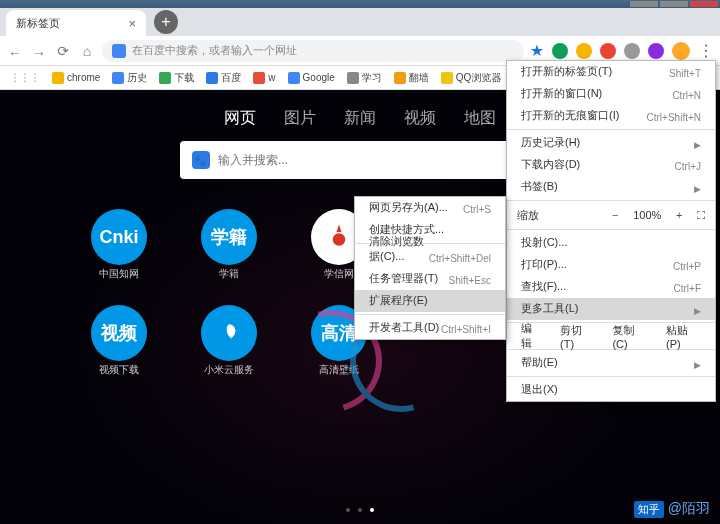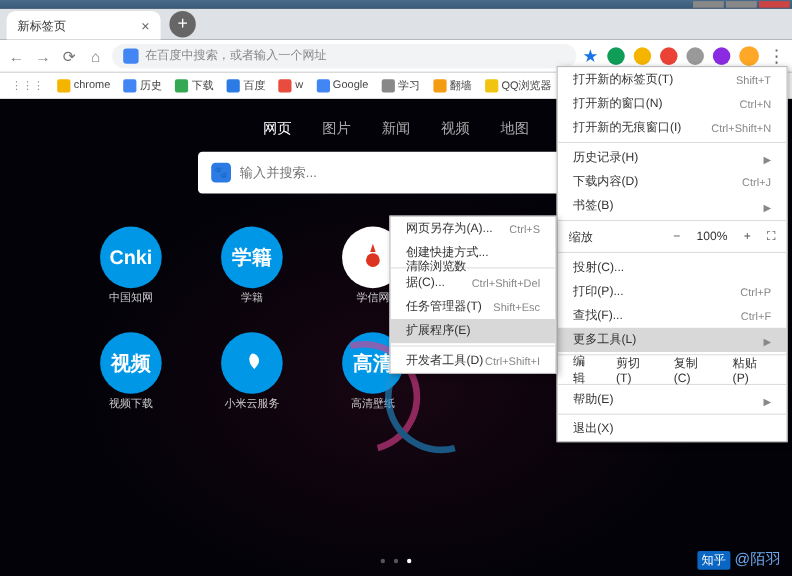--- a/index.html
+++ b/index.html
@@ -19,21 +19,21 @@
 .ext-icon{width:16px;height:16px;border-radius:50%}
 .avatar{width:18px;height:18px;border-radius:50%;background:#ffa726}
 .menubtn{color:#666;font-size:16px}
 .bookmarks{height:24px;background:#fff;display:flex;align-items:center;padding:0 10px;gap:12px;font-size:10px;color:#444;border-bottom:1px solid #ddd}
 .bm{display:flex;align-items:center;gap:3px}
 .bm-icon{width:12px;height:12px;border-radius:2px}
 .content{position:relative;height:434px;background:radial-gradient(ellipse 300px 200px at 50% 60%,rgba(80,20,60,.3),#020208);overflow:hidden}
 .swirl{position:absolute;top:220px;left:280px;width:180px;height:120px;opacity:.6}
 .swirl::before{content:"";position:absolute;width:90px;height:90px;border:6px solid transparent;border-top-color:#e04090;border-right-color:#e04090;border-radius:50%;transform:rotate(30deg)}
 .swirl::after{content:"";position:absolute;left:70px;width:90px;height:90px;border:6px solid transparent;border-bottom-color:#2090d0;border-left-color:#2090d0;border-radius:50%;transform:rotate(30deg)}
-.nav-tabs{display:flex;justify-content:center;gap:28px;padding:18px 0 12px;font-size:13px;color:#aaa}
+.nav-tabs{display:flex;justify-content:center;gap:28px;padding:18px 0 12px;font-size:16px;color:#aaa}
 .nav-tabs span:first-child{color:#fff}
 .search{width:360px;height:38px;background:#fff;border-radius:4px;margin:0 auto;display:flex;align-items:center;padding:0 12px;gap:8px}
 .search-icon{width:18px;height:18px;background:#2c7be5;border-radius:4px;display:flex;align-items:center;justify-content:center;color:#fff;font-size:10px}
 .search input{border:none;outline:none;flex:1;font-size:12px;color:#999;background:transparent}
 .tiles{display:grid;grid-template-columns:repeat(4,78px);gap:24px 32px;justify-content:start;padding:30px 0 0 80px}
 .tile{display:flex;flex-direction:column;align-items:center;gap:2px}
 .tile-icon{width:56px;height:56px;border-radius:50%;display:flex;align-items:center;justify-content:center;font-size:18px;font-weight:bold;color:#fff}
 .tile-label{font-size:10px;color:#ccc}
 .dots{position:absolute;bottom:12px;left:50%;transform:translateX(-50%);display:flex;gap:8px}
 .dot{width:4px;height:4px;border-radius:50%;background:#555}.dot.active{background:#fff}

